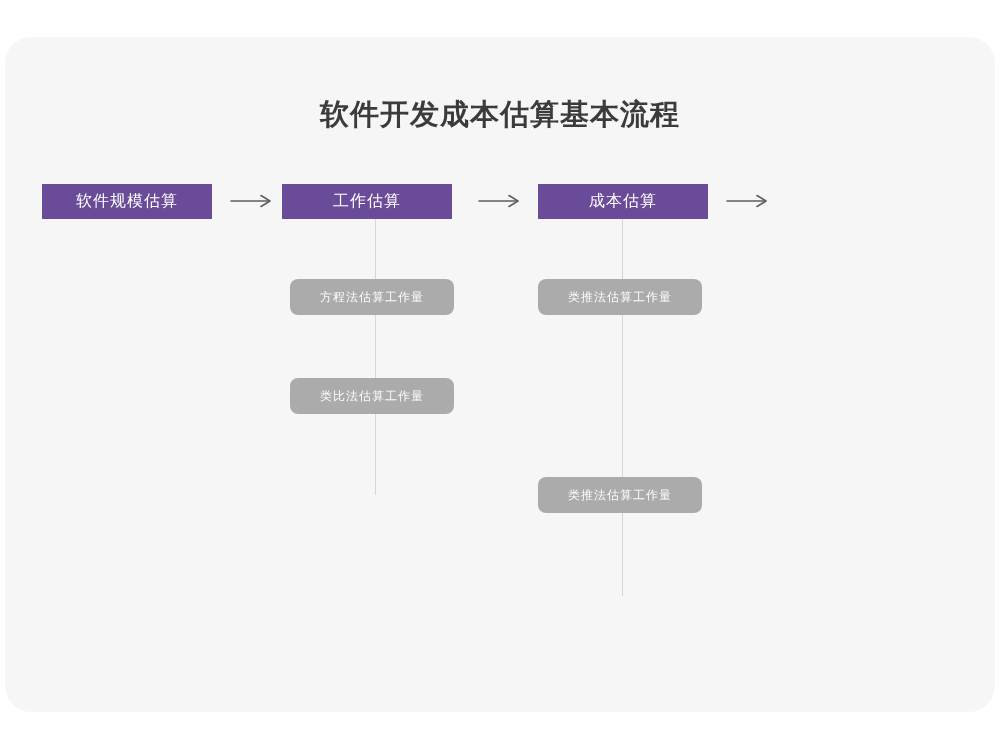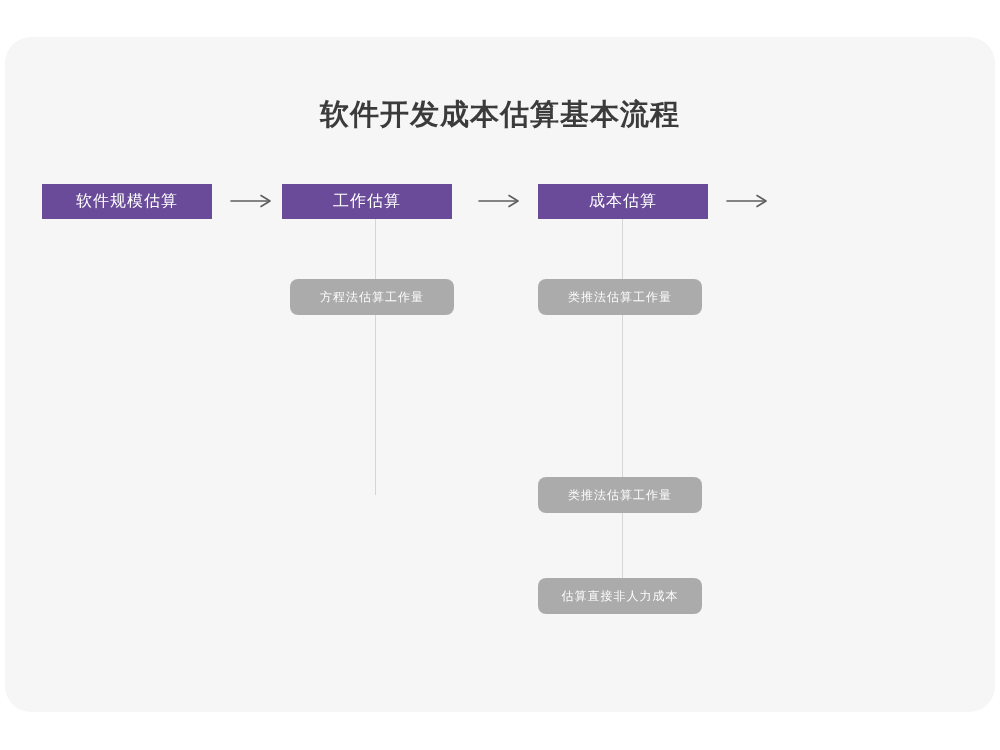--- a/index.html
+++ b/index.html
@@ -107,18 +107,18 @@
   <svg class="arrow" style="left:720px" viewBox="0 0 44 14">
     <line x1="2" y1="7" x2="40" y2="7"></line>
     <polyline points="32,1.5 41,7 32,12.5"></polyline>
   </svg>
 
 
   <div class="connector" style="left:370px; top:182px; height:276px"></div>
   <div class="connector" style="left:617px; top:182px; height:377px"></div>
 
   <div class="substep-box" style="left:285px; top:242px">方程法估算工作量</div>
+  <div class="substep-box" style="left:285px; top:341px">类比法估算工作量</div>
 
   <div class="substep-box" style="left:533px; top:242px">类推法估算工作量</div>
   <div class="substep-box" style="left:533px; top:440px">类推法估算工作量</div>
-  <div class="substep-box" style="left:533px; top:541px">估算直接非人力成本</div>
 
 </div>
 
 </body></html>

